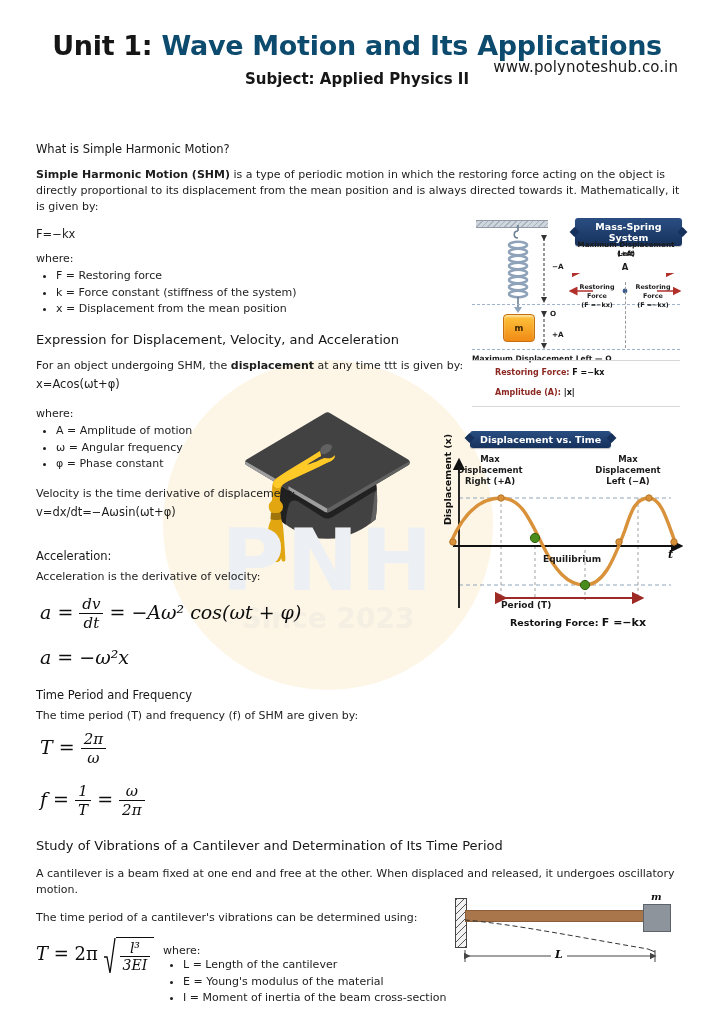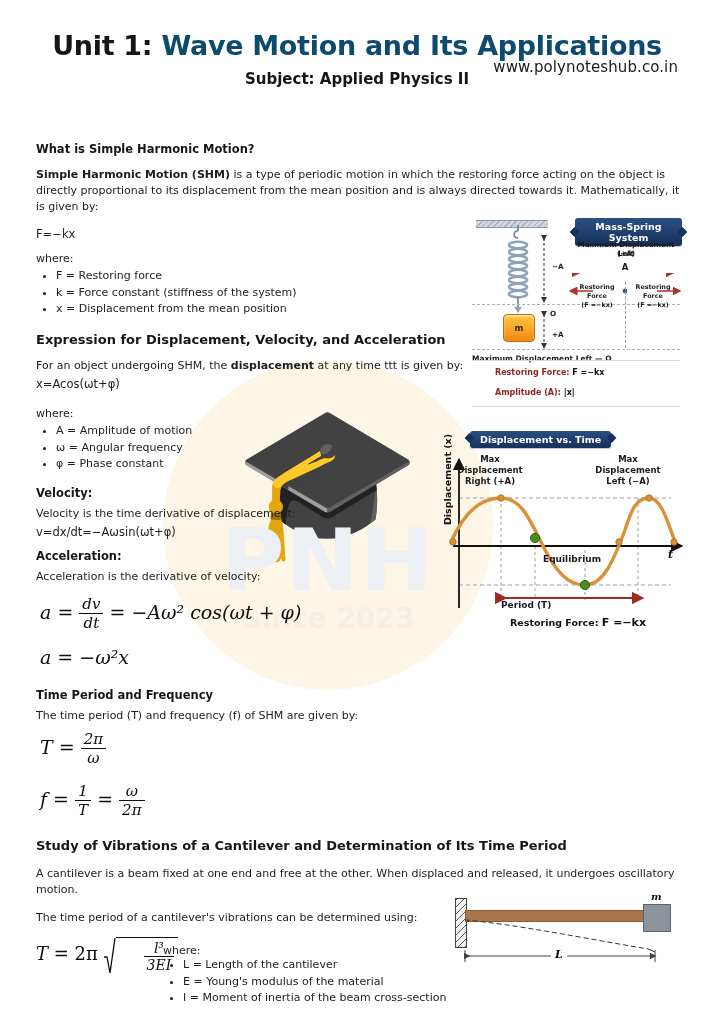--- a/index.html
+++ b/index.html
@@ -39,21 +39,21 @@
   }
   .doc-title .unit { color:#161616; }
   .doc-title .topic { color:#0c4a6e; }
   .doc-subtitle {
     text-align:center; font-size:15px; font-weight:bold;
     color:#161616; margin:9px 0 0 0;
   }
 
   
   .sec-head {
-    font-size:11.5px; font-weight:bold; color:#161616;
+    font-size:11.5px; font-weight:normal; color:#161616;
     margin:0 0 6px 0;
   }
   .sec-head.big { font-size:13px; }
   .para { font-size:11px; line-height:1.45; color:#1d1d1d; margin:0 0 3px 0; }
   .para b { font-weight:bold; }
   ul.bl { margin:2px 0 0 0; padding-left:20px; }
   ul.bl li { font-size:11px; line-height:1.5; color:#1d1d1d; }
   .mono-eq { font-size:11.5px; color:#1d1d1d; }
 
   .col-left { position:absolute; left:36px; width:420px; }
@@ -178,21 +178,20 @@
     </div>
     <div class="abs" style="left:36px; top:391px;">
       <ul class="bl">
         <li>A = Amplitude of motion</li>
         <li>ω = Angular frequency</li>
         <li>φ = Phase constant</li>
       </ul>
     </div>
 
     <div class="abs" style="left:36px; top:456px;">
-      <div class="sec-head">Velocity:</div>
       <div class="para">Velocity is the time derivative of displacement:</div>
       <div class="mono-eq">v=dx/dt=−Aωsin(ωt+φ)</div>
     </div>
 
     <div class="abs" style="left:36px; top:519px;">
       <div class="sec-head">Acceleration:</div>
       <div class="para">Acceleration is the derivative of velocity:</div>
     </div>
 
     <div class="abs math" style="left:40px; top:565px; font-size:19px;">
@@ -247,21 +246,21 @@
     </div>
 
     <div class="abs math" style="left:36px; top:905px; font-size:18px;">
       <span>T</span>
       <span style="font-style:normal;"> = </span>
       <span style="font-style:normal;">2π</span>
       <span class="sqrt-wrap">
         <svg width="12" height="40" viewBox="0 0 12 40" style="vertical-align:middle;">
           <path d="M0,22 L3,22 L6,38 L11,3" stroke="#0d0d0d" stroke-width="1.3" fill="none"></path>
         </svg><span class="radicand">
-          <span class="frac" style="font-size:14px;margin-left:24px;">
+          <span class="frac" style="font-size:14px;">
             <span class="num">l³</span>
             <span class="den">3EI</span>
           </span>
         </span>
       </span>
     </div>
 
     <div class="abs" style="left:163px; top:913px;">
       <div class="para">where:</div>
     </div>

